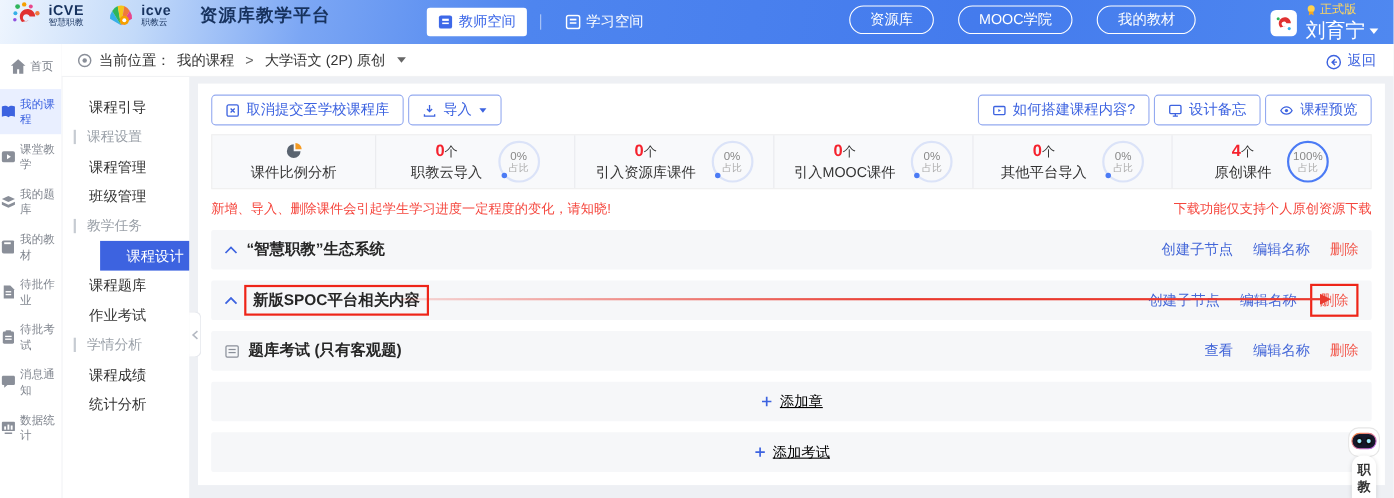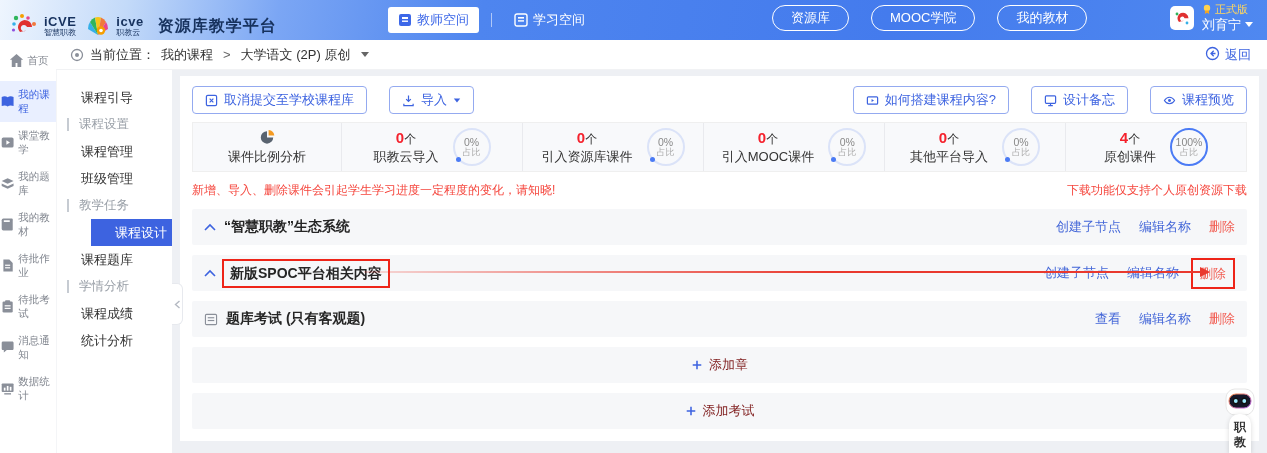--- a/index.html
+++ b/index.html
@@ -3,68 +3,68 @@
 <meta charset="utf-8">
 <style>
   * { margin:0; padding:0; box-sizing:border-box; }
   html,body { width:1267px; height:453px; overflow:hidden; }
   body { position:relative; background:#eef0f4; font-family:"Liberation Sans","DejaVu Sans",sans-serif; color:#333; }
   svg { display:block; }
 
   
   .header { position:absolute; left:0; top:0; width:1267px; height:40px;
     background:linear-gradient(100deg,#eef5fe 0%,#c3daf9 10%,#7ba6f4 22%,#4e85ef 38%,#447bed 70%,#4f88f0 100%); }
-  .logo-group { position:absolute; left:10px; top:12px; display:flex; align-items:center; gap:8px;justify-content:flex-end; }
+  .logo-group { position:absolute; left:10px; top:0; display:flex; align-items:center; gap:20px;justify-content:flex-end; }
   .logo { display:flex; align-items:center; gap:4px; }
   .logo-text { line-height:1; }
   .logo-text .lt-top { font-size:13px; font-weight:bold; color:#17325e; letter-spacing:.5px; }
   .logo-text .lt-bottom { font-size:8px; color:#17325e; margin-top:1px; }
   .brand-title { font-size:16px; font-weight:bold; color:#17325e; letter-spacing:1px; margin-left:6px; }
   .header-tabs { position:absolute; left:388px; top:7px; height:26px; display:flex; align-items:center; }
   .tab { display:flex; align-items:center; gap:5px; font-size:13px; height:26px; padding:0 10px; border-radius:3px; cursor:pointer; }
   .tab.active { background:#fff; color:#3d68e8; }
   .tab.inactive { color:#fff; }
   .tab-sep { width:1px; height:14px; background:rgba(255,255,255,.55); margin:0 12px; }
   .quick-links { position:absolute; left:772px; top:5px; display:flex; gap:22px; }
   .pill { height:26px; line-height:24px; padding:0 18px; border:1px solid #fff; border-radius:14px; color:#fff; font-size:13px; background:transparent; cursor:pointer; }
   .user-area { position:absolute; right:14px; top:3px; display:flex; align-items:center; gap:8px;padding-left:24px; }
   .avatar { width:24px; height:24px; background:#fff; border-radius:5px; display:flex; align-items:center; justify-content:center; }
   .user-col { display:flex; flex-direction:column; line-height:1.25; }
   .badge-line { display:flex; align-items:center; gap:3px; font-size:11px; color:#ffd75e; }
-  .user-line { display:flex; align-items:center; gap:4px; font-size:13px; color:#fff; cursor:pointer; }
+  .user-line { display:flex; align-items:center; gap:4px; font-size:18px; color:#fff; cursor:pointer; }
   .caret-down { width:0; height:0; border-left:4px solid transparent; border-right:4px solid transparent; border-top:5px solid currentColor; display:inline-block; }
 
   
   .icon-sidebar { position:absolute; left:0; top:40px; width:56px; bottom:0; background:#fff; }
   .is-item { height:41px; display:flex; flex-direction:row; align-items:center; justify-content:center; gap:3px; color:#81868f; cursor:pointer; }
   .is-item .is-label { font-size:10.5px; }
   .is-item svg { fill:#8a8f99; }
   .is-item.active { background:#e9efff; color:#3d63e0; }
   .is-item.active svg { fill:#3d63e0; }
 
   
   .breadcrumb-bar { position:absolute; left:56px; top:40px; right:0; height:30px; background:#fff; border-bottom:1px solid #f1f2f4; display:flex; align-items:center; padding:0 16px 0 14px; font-size:13px; color:#333; }
   .bc-left { display:flex; align-items:center; gap:6px; }
   .bc-sep { color:#666; margin:0 4px; }
   .bc-caret { width:0;height:0;border-left:4px solid transparent;border-right:4px solid transparent;border-top:5px solid #666; margin-left:5px; }
-  .bc-right { margin-left:auto; display:flex; align-items:flex-start; gap:5px; color:#3d63e0; cursor:pointer; }
+  .bc-right { margin-left:auto; display:flex; align-items:flex-end; gap:5px; color:#3d63e0; cursor:pointer; }
 
   
   .menu-sidebar { position:absolute; left:56px; top:70px; width:116px; bottom:0; background:#fff; border-left:1px solid #f4f5f7; padding-top:14px; }
   .ms-item { height:27px; line-height:27px; padding-left:24px; font-size:13px; color:#333; cursor:pointer; }
   .ms-item.active { background:#3d63e0; color:#fff;margin-left:34px; }
   .ms-section { height:27px; line-height:27px; padding-left:22px; font-size:12.5px; color:#9aa0a8; position:relative; }
   .ms-section::before { content:''; position:absolute; left:10px; top:7px; width:2px; height:13px; background:#c6cbd2; }
   .collapse-handle { position:absolute; left:172px; top:283px; width:11px; height:42px; background:#fff; border:1px solid #e7e9ee; border-left:none; border-radius:0 6px 6px 0; display:flex; align-items:center; justify-content:center; cursor:pointer; z-index:3; }
 
   
   .main-card { position:absolute; left:180px; top:76px; width:1079px; height:365px; background:#fff; padding:10px 12px; }
   .toolbar { display:flex; align-items:center; }
   .btn { display:inline-flex; align-items:center; gap:6px; height:28px; padding:0 12px; border:1px solid #94aaf0; border-radius:4px; background:#fff; color:#3d63e0; font-size:13px; cursor:pointer; white-space:nowrap; }
-  .btn + .btn { margin-left:22px; }
+  .btn + .btn { margin-left:4px; }
   .toolbar-right { margin-left:auto; display:flex;padding-left:28px; }
   .btn .caret-down { border-top-color:#3d63e0; transform:scale(.8); }
 
   
   .stats-bar { margin-top:8px; height:50px; background:#f8f9fb; border:1px solid #efefef; display:flex; align-items:stretch; }
   .stat-analysis { width:148px; display:flex; flex-direction:column; align-items:center; justify-content:center; gap:3px; font-size:13px; color:#333; }
   .stat-seg { flex:1; border-left:1px solid #e9eaee; display:flex; align-items:center; justify-content:center; gap:14px; }
   .stat-txt { text-align:center; line-height:1.3; }
   .stat-count { font-size:15px; font-weight:bold; color:#f5222d; }
   .stat-unit { font-size:12px; color:#333; font-weight:normal; }
@@ -78,21 +78,21 @@
   
   .notice-row { margin-top:10px; display:flex; font-size:12px; color:#f5463d; }
   .notice-row .nr-right { margin-left:auto; }
 
   
   .chapter-row { margin-top:10px; height:36px; background:#f6f7f9; border-radius:2px; display:flex; align-items:center; padding:0 12px; position:relative; }
   .chapter-title { font-size:14px; font-weight:bold; color:#262626; margin-left:8px; }
   .row-actions { margin-left:auto; display:flex; align-items:center; }
   .action-link { font-size:13px; color:#4467d8; margin-left:18px; cursor:pointer; white-space:nowrap; }
   .action-link.danger { color:#f25b50; }
-  .add-row { margin-top:10px; height:36px; background:#f6f7f9; border-radius:2px; display:flex; align-items:center; justify-content:center; gap:6px; color:#7f1d1d; font-size:13px; cursor:pointer; }
+  .add-row { margin-top:10px; height:36px; background:#f6f7f9; border-radius:2px; display:flex; align-items:center; justify-content:center; gap:6px; color:#000000; font-size:13px; cursor:pointer;text-decoration:underline; }
 
   
   .anno-box-title { border:2px solid #ee2418; padding:3px 6px; margin-left:6px; }
   .anno-box-title .chapter-title { margin-left:0; }
   .anno-arrow { position:absolute; left:172px; right:46px; top:16px; height:2px; z-index:2;
     background:linear-gradient(90deg,rgba(238,40,25,.15),#e9392e 55%,#e9392e); }
   .anno-arrow::after { content:''; position:absolute; right:-9px; top:-4px; border-left:10px solid #e9392e; border-top:5px solid transparent; border-bottom:5px solid transparent; }
   .anno-box-delete { border:2px solid #ee2418; padding:4px 7px; margin-left:12px; }
   .anno-box-delete .action-link { margin-left:0; }
 
@@ -279,20 +279,21 @@
 </div>
 
 <div class="menu-sidebar">
   <div class="ms-item">课程引导</div>
   <div class="ms-section">课程设置</div>
   <div class="ms-item">课程管理</div>
   <div class="ms-item">班级管理</div>
   <div class="ms-section">教学任务</div>
   <div class="ms-item active">课程设计</div>
   <div class="ms-item">课程题库</div>
+  <div class="ms-item">作业考试</div>
   <div class="ms-section">学情分析</div>
   <div class="ms-item">课程成绩</div>
   <div class="ms-item">统计分析</div>
 </div>
 <div class="collapse-handle">
   <svg width="7" height="9" viewBox="0 0 7 9">
       <path d="M5.5 1L1.5 4.5 5.5 8" fill="none" stroke="#b4b9c2" stroke-width="1.4"></path>
     </svg>
 </div>
 

